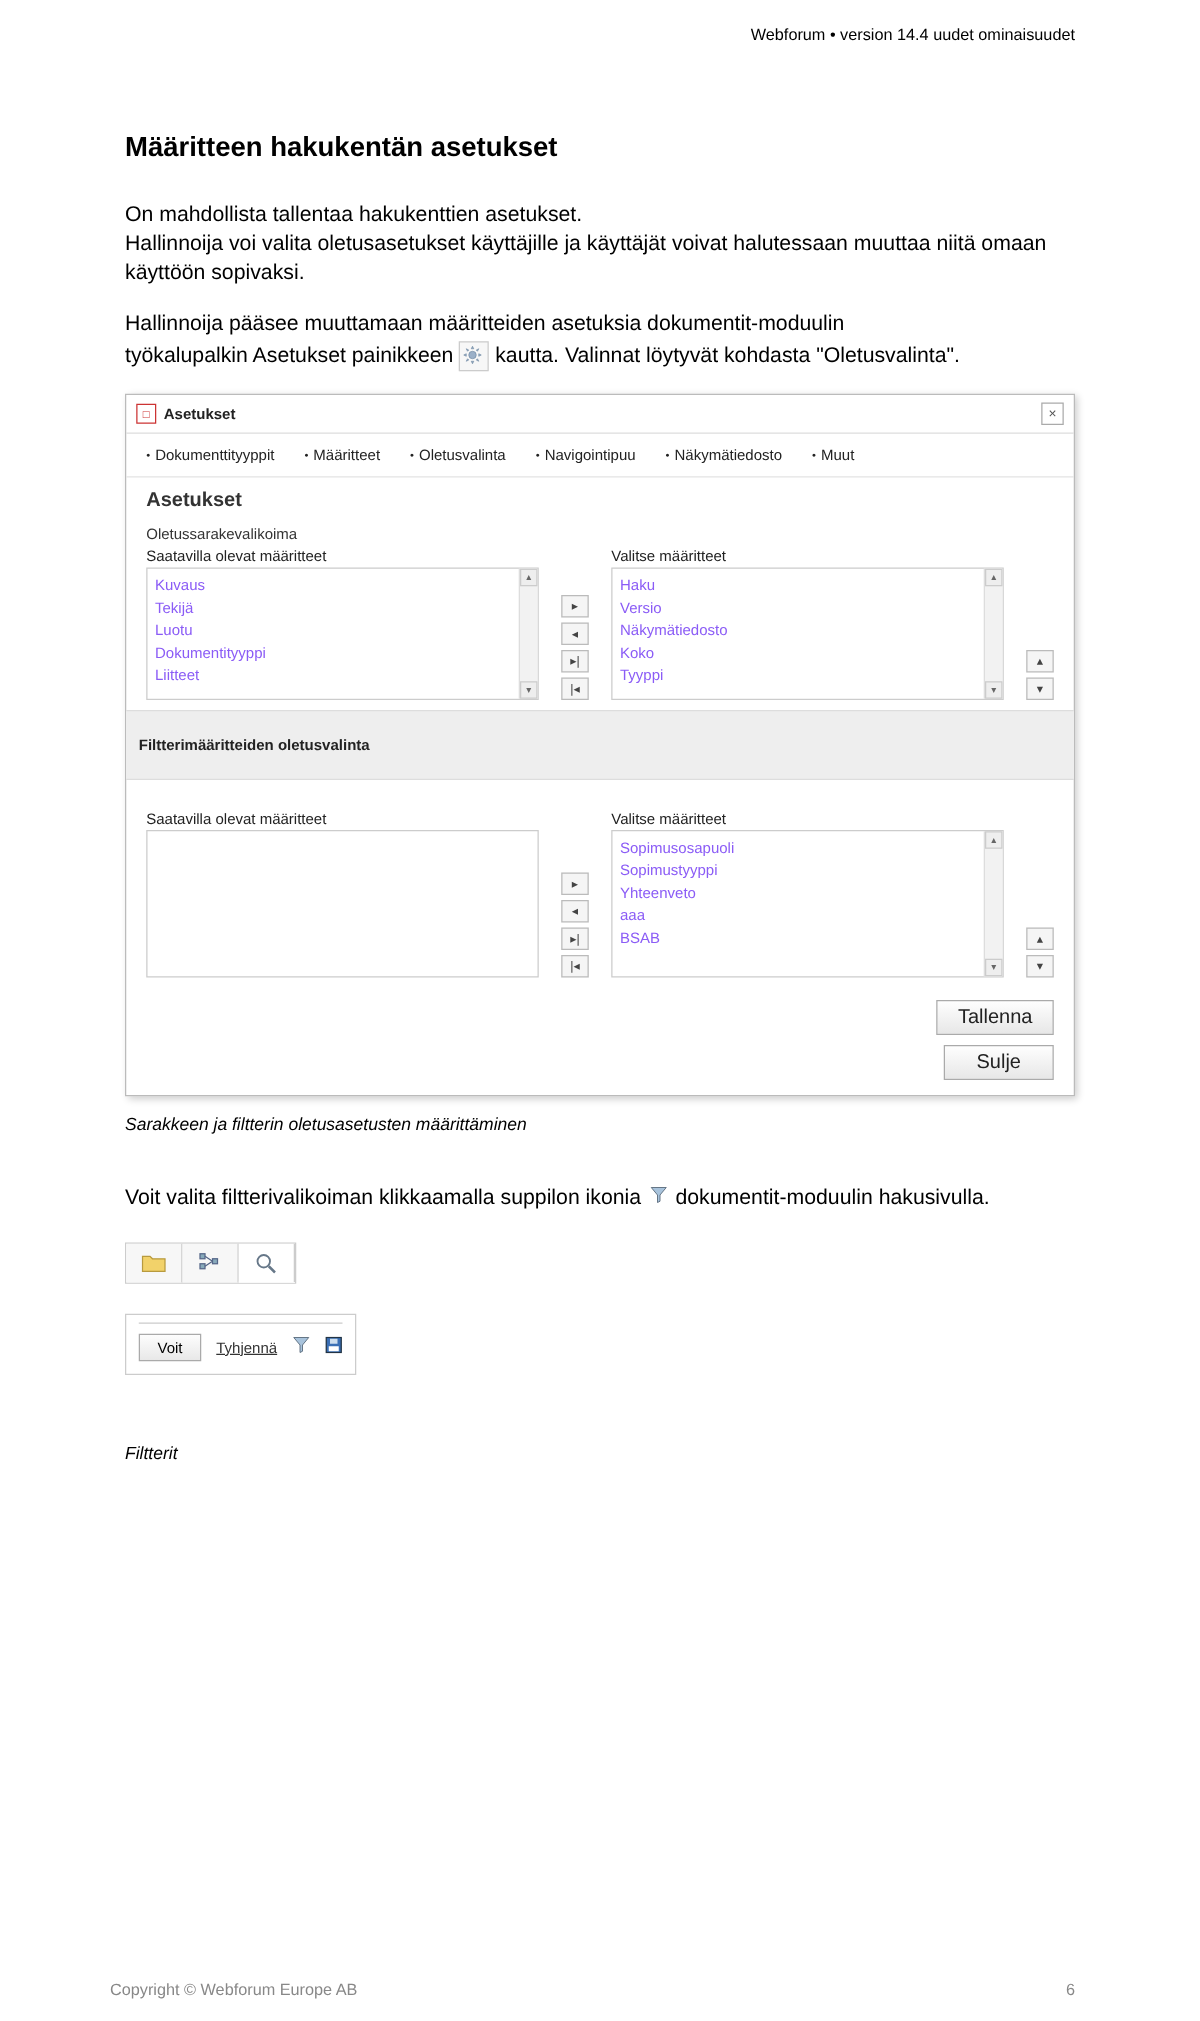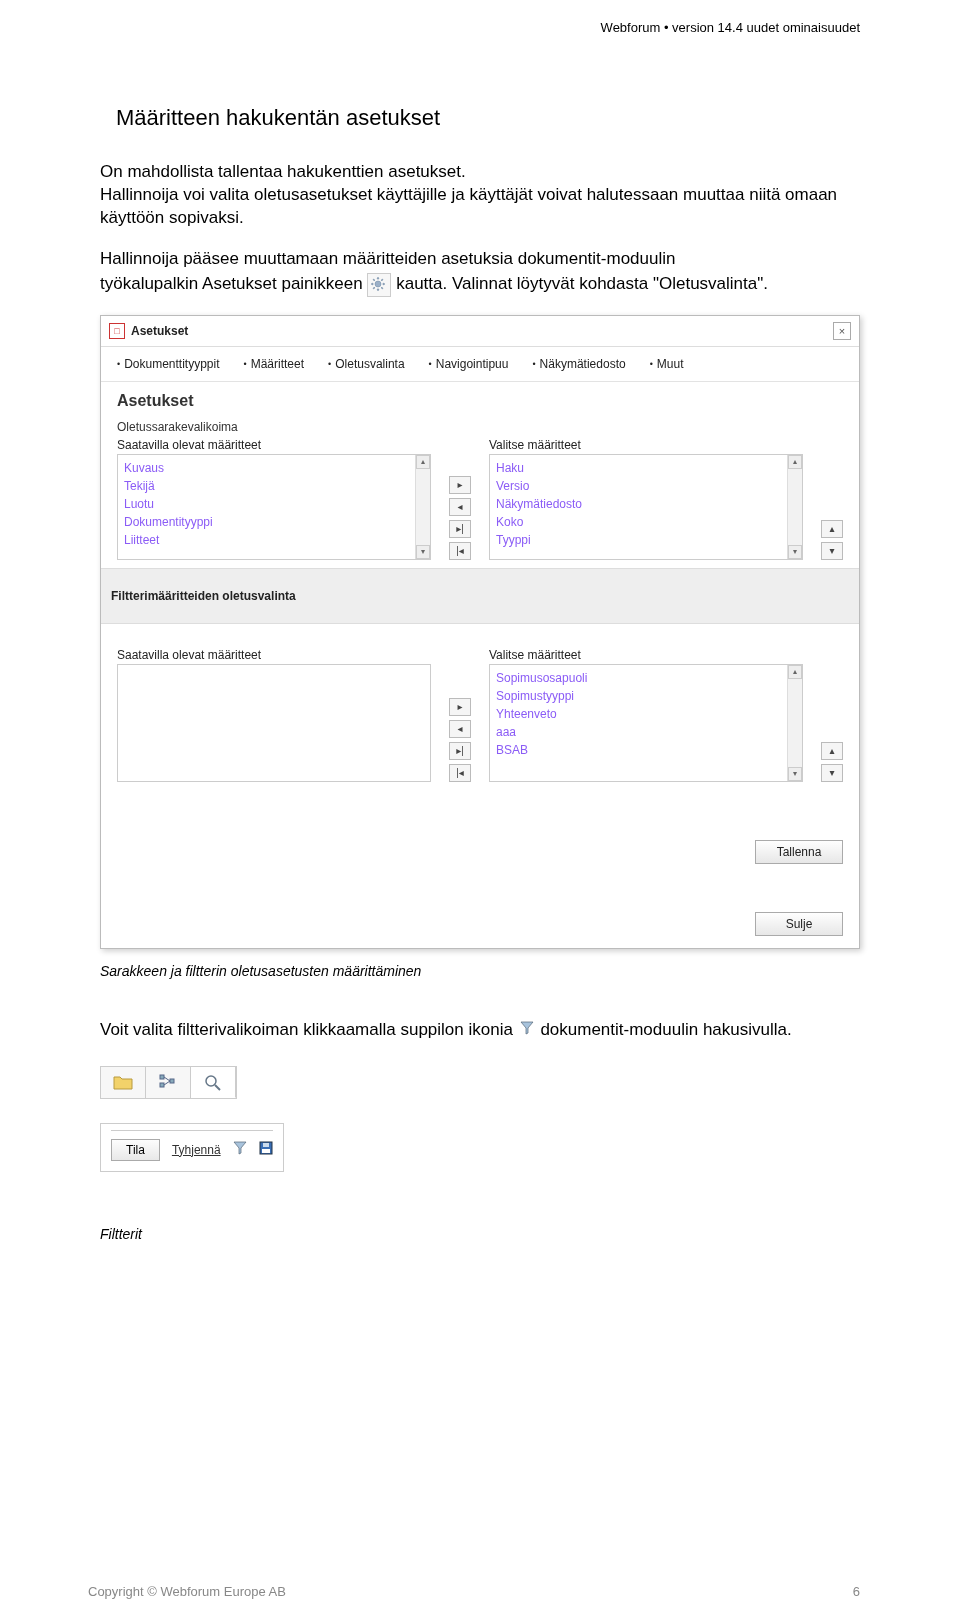--- a/index.html
+++ b/index.html
@@ -17,22 +17,22 @@
     min-height: 1617px;
     position: relative;
   }
   .header-right {
     text-align: right;
     font-size: 13px;
     margin-bottom: 70px;
   }
   h2.section-title {
     font-size: 22px;
-    font-weight: normal;
-    margin: 0 0 30px 16px;
+    font-weight: bold;
+    margin: 0 0 30px 0;
   }
   p.body {
     font-size: 17px;
     line-height: 1.35;
     margin: 0 0  0 0;
   }
   .para-spacing { margin-bottom: 10px; }
   .gear-inline {
     display: inline-block;
     width: 22px; height: 22px;
@@ -130,22 +130,22 @@
     padding:20px 10px;
     margin: 6px -16px 24px -16px;
     font-weight:bold;font-size:12px;
   }
   .dialog-footer {
     padding:8px 16px 12px 16px;
     display:flex;flex-direction:column;align-items:flex-end;gap:8px;
   }
   .dlg-btn {
     border:1px solid #aaa;background:linear-gradient(#fefefe,#e7e7e7);
-    padding:4px 16px;font-size:12px;color:#222;
-    min-width:54px;text-align:center;margin-top:40px;
+    padding:4px 16px;font-size:16px;color:#222;
+    min-width:54px;text-align:center;
   }
   .caption {
     font-style: italic;
     font-size: 14px;
     margin: 6px 0 40px 0;
   }
   
   .toolbar-shot {
     border:1px solid #ccc;
     background:#fff;
@@ -361,21 +361,21 @@
           </svg>
       </div>
     </div>
   </div>
   <br>
 
   
   <div class="toolbar-shot" style="padding:6px 10px 10px 10px;">
     <div style="border-top:1px solid #ccc;margin-bottom:8px;"></div>
     <div style="display:flex;align-items:center;gap:12px;">
-      <div class="sb-btn">Tila</div>
+      <div class="sb-btn">Voit</div>
       <span class="sb-link">Tyhjennä</span>
       <span>
         <svg width="14" height="14" viewBox="0 0 14 14">
             <path d="M1 1 L13 1 L8 7 L8 12 L6 13 L6 7 Z" fill="#a8c3dc" stroke="#567" stroke-width="0.7"></path>
           </svg>
       </span>
       <span>
         <svg width="14" height="14" viewBox="0 0 14 14">
             <rect x="1" y="1" width="12" height="12" fill="#3a6fb5" stroke="#234"></rect>
             <rect x="3" y="8" width="8" height="4" fill="#fff"></rect>

